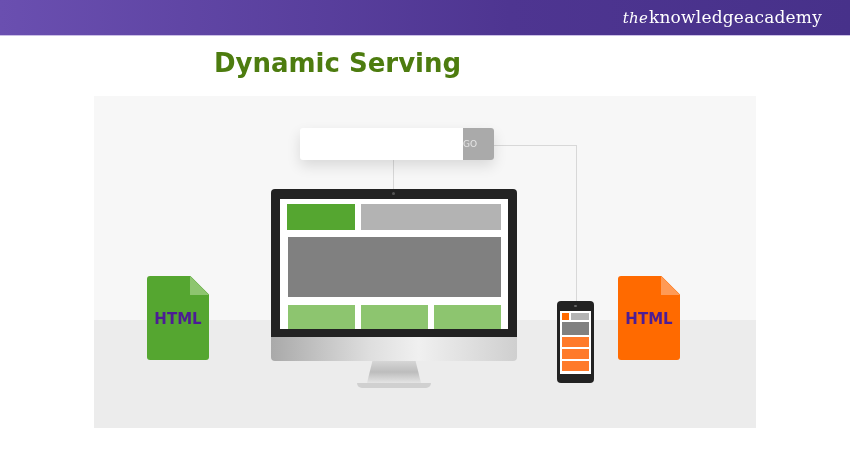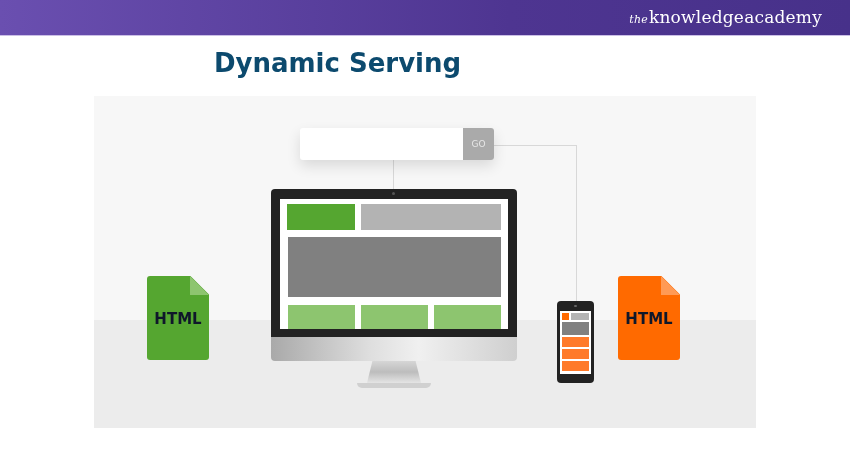--- a/index.html
+++ b/index.html
@@ -1,35 +1,35 @@
 <!DOCTYPE html>
 <html><head>
 <meta charset="utf-8">
 <style>
   * { box-sizing: border-box; margin: 0; padding: 0; }
   body { width: 850px; height: 450px; background: #ffffff; position: relative; overflow: hidden; font-family: "DejaVu Sans", sans-serif; }
   .topbar { position: absolute; left: 0; top: 0; width: 850px; height: 36px; background: linear-gradient(90deg, #6a4fb0 0%, #4e3591 60%, #47318a 100%); border-bottom: 1px solid #cbbfe6; }
   .brand { position: absolute; right: 28px; top: 7px; color: #ffffff; font-family: "DejaVu Serif", serif; font-size: 17px; letter-spacing: 0.2px; }
-  .brand .the { font-style: italic; font-size: 11px; margin-right: 1px; margin-top: 19px; }
-  .title { position: absolute; left: 0; top: 48px; width: 675px; text-align: center; color: #0c4a6e; font-family: "DejaVu Sans", sans-serif; font-weight: bold; font-size: 26px; }
+  .brand .the { font-style: italic; font-size: 15px; margin-right: 1px; margin-top: 19px; }
+  .title { position: absolute; left: 0; top: 48px; width: 675px; text-align: center; color: #4d7c0f; font-family: "DejaVu Sans", sans-serif; font-weight: bold; font-size: 26px; }
   .panel { position: absolute; left: 94px; top: 96px; width: 662px; height: 332px; background: #f7f7f7; overflow: hidden; }
   .panel .floor { position: absolute; left: 0; top: 224px; width: 100%; height: 108px; background: #ececec; }
   .urlbar { position: absolute; left: 300px; top: 128px; width: 194px; height: 32px; background: #fff; border-radius: 3px; box-shadow: 0 6px 14px rgba(0,0,0,0.12); }
   .urlbar .url { position: absolute; left: 10px; top: 8px; font-size: 12.5px; color: #333; font-family: "DejaVu Sans", sans-serif; }
-  .urlbar .go { position: absolute; right: 0; top: 0; width: 31px; height: 32px; background: #aaaaaa; border-radius: 0 3px 3px 0; color: #e6e6e6; font-size: 9px; text-align: center; line-height: 32px; }
+  .urlbar .go { position: absolute; right: 0; top: 0; width: 31px; height: 32px; background: #aaaaaa; border-radius: 0 3px 3px 0; color: #e6e6e6; font-size: 9px; line-height: 32px; }
   .line { position: absolute; background: #d8d8d8; }
   .monitor { position: absolute; left: 271px; top: 189px; width: 246px; height: 148px; background: #222; border-radius: 4px 4px 0 0; }
   .monitor .screen { position: absolute; left: 9px; top: 10px; width: 228px; height: 130px; background: #fff; }
   .blk { position: absolute; }
   .chin { position: absolute; left: 271px; top: 337px; width: 246px; height: 24px; border-radius: 0 0 4px 4px; background: linear-gradient(90deg, #a9a9a9 0%, #dedede 40%, #f0f0f0 60%, #cfcfcf 100%); }
   .neck { position: absolute; left: 367px; top: 361px; width: 54px; height: 22px; background: linear-gradient(180deg, #d6d6d6 0%, #bdbdbd 50%, #e4e4e4 100%); clip-path: polygon(10% 0, 90% 0, 100% 100%, 0 100%); }
   .base { position: absolute; left: 357px; top: 383px; width: 74px; height: 5px; background: #d0d0d0; border-radius: 0 0 6px 6px; }
   .doc { position: absolute; width: 62px; height: 84px; border-radius: 3px; clip-path: polygon(0 0, 70% 0, 100% 22%, 100% 100%, 0 100%); }
   .doc .fold { position: absolute; right: 0; top: 0; width: 19px; height: 19px; clip-path: polygon(0 0, 100% 100%, 0 100%); }
-  .doc .lbl { position: absolute; left: 0; top: 34px; width: 100%; text-align: center; color: #0f172a; font-weight: bold; font-size: 15px; font-family: "DejaVu Sans", sans-serif; }
+  .doc .lbl { position: absolute; left: 0; top: 34px; width: 100%; text-align: center; color: #4c1d95; font-weight: bold; font-size: 15px; font-family: "DejaVu Sans", sans-serif; }
   .phone { position: absolute; left: 557px; top: 301px; width: 37px; height: 82px; background: #222; border-radius: 4px; }
   .phone .pscreen { position: absolute; left: 3px; top: 10px; width: 31px; height: 63px; background: #fff; }
   .phone .spk { position: absolute; left: 17px; top: 4px; width: 3px; height: 2px; background: #666; border-radius: 1px; }
   .cam { position: absolute; left: 392px; top: 192px; width: 3px; height: 3px; border-radius: 50%; background: #555; }
 </style>
 </head>
 <body>
 
 <div class="topbar">
   <div class="brand"><span class="the">the</span><span>knowledgeacademy</span></div>

